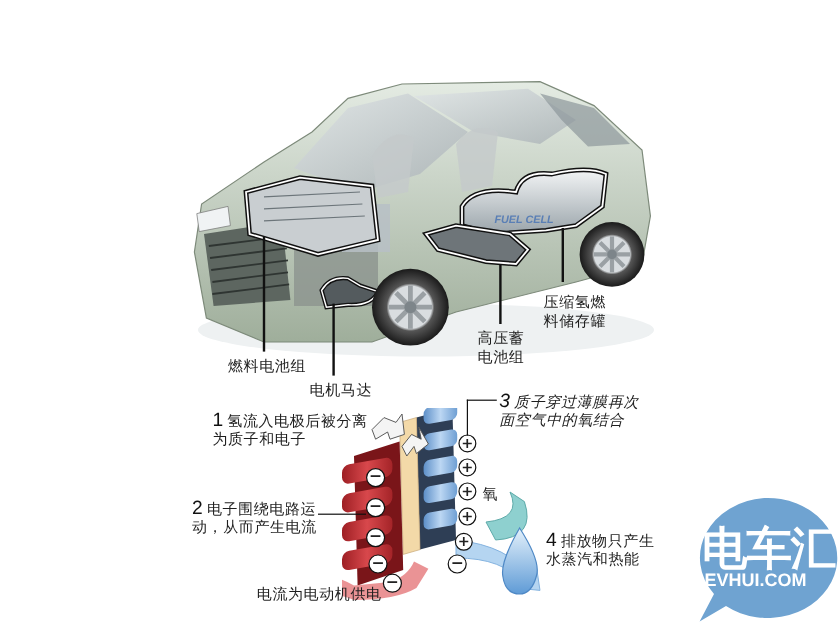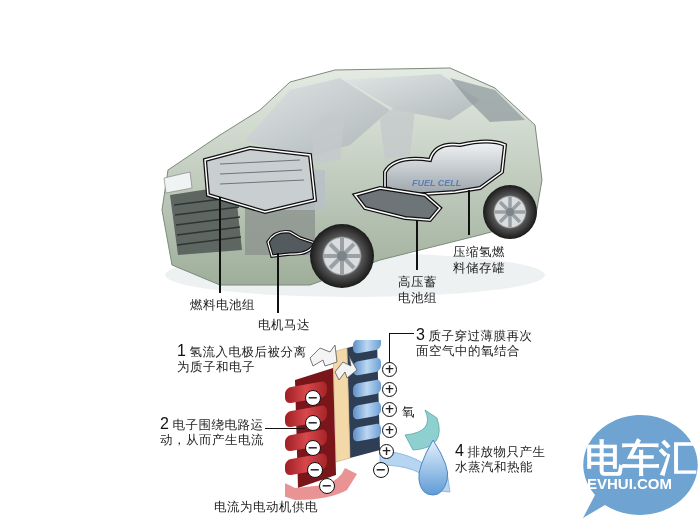--- a/index.html
+++ b/index.html
@@ -189,32 +189,32 @@
 <div class="leader" style="left:389px; top:333px; width:1px; height:30px;"></div>
 
 <div class="abs label" style="left:177px; top:343px;">
   <div><span class="num">1</span><span>氢流入电极后被分离</span></div>
   <div>为质子和电子</div>
 </div>
 <div class="abs label" style="left:160px; top:416px;">
   <div><span class="num">2</span><span>电子围绕电路运</span></div>
   <div>动，从而产生电流</div>
 </div>
-<div class="abs label" style="left:416px; top:327px;">
+<div class="abs label" style="left:416px; top:327px;font-style:italic;">
   <div><span class="num">3</span><span>质子穿过薄膜再次</span></div>
   <div>面空气中的氧结合</div>
 </div>
 <div class="abs label" style="left:455px; top:443px;">
   <div><span class="num">4</span><span>排放物只产生</span></div>
   <div>水蒸汽和热能</div>
 </div>
 <div class="abs label" style="left:402px; top:404px;">
   <span>氧</span>
 </div>
-<div class="abs label" style="left:214px; top:499px;">
+<div class="abs label" style="left:214px; top:487px;">
   <span>电流为电动机供电</span>
 </div>
 
 <div class="abs" style="left:575px; top:413px; width:125px; height:110px;">
   <svg width="125" height="110" viewBox="0 0 125 110">
     <path d="M62 2 A58 50 0 1 1 30 92 L8 105 L20 82 A58 50 0 0 1 62 2 Z" fill="#6fa3d1"></path>
   </svg>
   <div class="abs logo-text" style="left:10px; top:27px; font-size:38px; letter-spacing:-1px; line-height:36px;">电车汇</div>
   <div class="abs logo-text" style="left:12px; top:62px; font-size:15px; letter-spacing:0px;text-align:right;">EVHUI.COM</div>
 </div>

